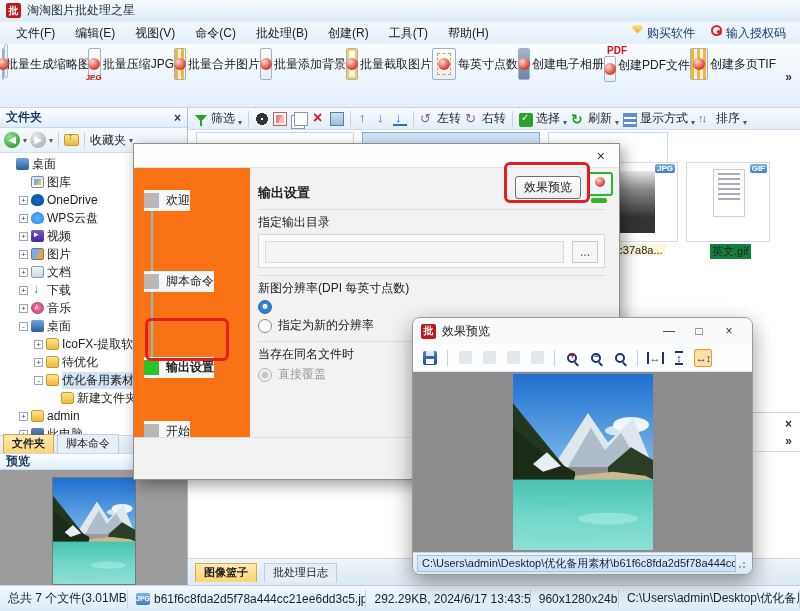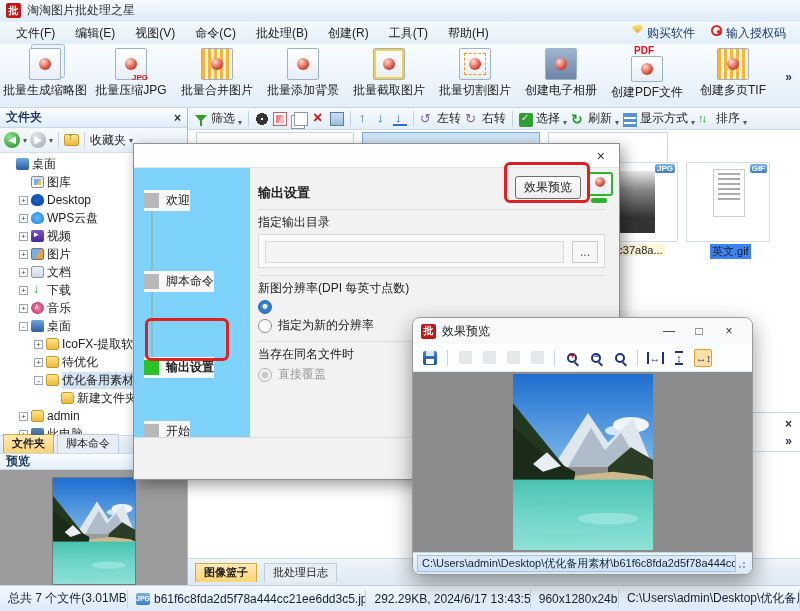--- a/index.html
+++ b/index.html
@@ -21,21 +21,21 @@
   .menubar .spacer { flex:1; }
   .linkbtn { display:flex; align-items:flex-start; gap:4px; padding:0 8px; color:#1a3c6e; }
   .gem { width:11px; height:9px; background:linear-gradient(#ffe27a,#e8a72c); clip-path:polygon(20% 0,80% 0,100% 40%,50% 100%,0 40%); }
   .keyic { width:11px; height:11px; position:relative; }
   .keyic:before { content:""; position:absolute; left:0; top:0; width:7px; height:7px; border:2.5px solid #d22; border-radius:50%; }
   .keyic:after { content:""; position:absolute; left:6px; top:6px; width:5px; height:2.5px; background:#d22; transform:rotate(45deg); }
 
   .bigbar { position:absolute; left:0; top:44px; width:800px; height:64px;
     background:linear-gradient(#fafdff,#e2eefa); border-bottom:1px solid #c6d7e8;
     display:flex; align-items:flex-start; padding:3px 2px 0 2px; }
-  .bigbtn { width:86px; display:flex; flex-direction:column; align-items:center; gap:2px; padding-top:1px; }
+  .bigbtn { width:86px; display:flex; flex-direction:row; align-items:center; gap:2px; padding-top:1px; }
   .bigbtn .lbl { font-size:12px; color:#222; white-space:nowrap; }
   .bico { width:32px; height:32px; position:relative; background:linear-gradient(#fff,#e8eef6);
     border:1px solid #9ab2cc; border-radius:2px; }
   .bico:after { content:""; position:absolute; left:50%; top:50%; width:12px; height:12px; margin:-6px 0 0 -6px;
     border-radius:50%; background:radial-gradient(circle at 35% 30%, #ffd7cd, #d2402e 70%); }
   .bico.v-thumbs { box-shadow:3px -3px 0 #eef4fb, 3px -3px 0 1px #aabfd6; }
   .bico.v-jpg:before { content:"JPG"; position:absolute; right:-2px; bottom:-3px; color:#e01818; font-size:8px; font-weight:bold; z-index:2; background:transparent;}
   .bico.v-merge, .bico.v-tif { background:repeating-linear-gradient(90deg,#f5b43c 0 3px,#fdf3da 3px 6px); }
   .bico.v-pdf:before { content:"PDF"; position:absolute; left:2px; top:-12px; color:#e01020; font-size:10px; font-weight:bold; }
   .bico.v-pdf { margin-top:8px; height:26px; }
@@ -135,21 +135,21 @@
   .statusbar { position:absolute; left:0; top:585px; width:800px; height:26px;
     background:linear-gradient(#f2f8fd,#dcebf8); border-top:1px solid #c2d4e6; display:flex; align-items:center; font-size:12px; color:#123; }
   .seg { padding:0 8px; border-right:1px solid #c2d4e6; height:18px; display:flex; align-items:center; gap:4px; white-space:nowrap; overflow:hidden; }
   .jpgchip { width:14px; height:12px; background:linear-gradient(#7fb3e8,#3d7fc4); border-radius:2px; color:#fff; font-size:7px; font-weight:bold; text-align:center; line-height:12px; }
 
   
   .dialog { position:absolute; left:133px; top:143px; width:487px; height:337px; background:#f2f2f2;
     border:1px solid #8f8f8f; box-shadow:4px 5px 14px rgba(0,0,0,.38); z-index:10; }
   .dlg-title { height:24px; background:#fdfdfd; display:flex; align-items:center; padding:0 8px; border-bottom:1px solid #e4e4e4; color:#222;}
   .dlg-title .x { margin-left:auto; font-size:14px; color:#333; padding:0 6px;}
-  .wizard { position:absolute; left:0; top:24px; width:116px; bottom:42px; background:#7dd3fc; }
+  .wizard { position:absolute; left:0; top:24px; width:116px; bottom:42px; background:#f97316; }
   .wline { position:absolute; left:17px; top:40px; bottom:58px; width:2px; background:#8fbcbc; }
   .wstep { position:absolute; left:10px; display:flex; align-items:center; gap:7px; background:#f7f7f7; padding:2px 0;}
   .wsq { width:15px; height:15px; background:#b8b8b8; }
   .wsq.green { background:#28c428; }
   .wstep .wl { font-size:12px; color:#222; }
   .wstep.cur .wl { font-weight:bold; }
   .dlg-body { position:absolute; left:116px; right:10px; top:24px; bottom:42px; padding:8px 4px 0 8px; }
   .dlg-h { font-weight:bold; font-size:13px; margin:8px 0 2px; }
   .grp { border-top:1px solid #ddd; margin-top:7px; padding-top:4px; }
   .grp .glabel { color:#222; margin-bottom:3px; }
@@ -244,21 +244,21 @@
       <div class="bigbtn">
         <div class="bico v-bg"></div>
         <div class="lbl">批量添加背景</div>
       </div>
       <div class="bigbtn">
         <div class="bico v-capture"></div>
         <div class="lbl">批量截取图片</div>
       </div>
       <div class="bigbtn">
         <div class="bico v-cut"></div>
-        <div class="lbl">批量切割图片</div>
+        <div class="lbl">每英寸点数</div>
       </div>
       <div class="bigbtn">
         <div class="bico v-album"></div>
         <div class="lbl">创建电子相册</div>
       </div>
       <div class="bigbtn">
         <div class="bico v-pdf"></div>
         <div class="lbl">创建PDF文件</div>
       </div>
       <div class="bigbtn">
@@ -347,21 +347,21 @@
         <span class="badge">GIF</span>
         <div class="docpic" style="left:26px;top:6px;width:32px;height:48px;">
           <i></i>
             <i></i>
             <i></i>
             <i></i>
             <i></i>
             <i></i>
         </div>
       </div>
-      <div class="tname" style="left:522px;top:114px;background:#3b82f6;">英文.gif</div>
+      <div class="tname" style="left:522px;top:114px;background:#15803d;">英文.gif</div>
     </div>
   </div>
 
   <div class="basket">
     <span class="bx">×</span>
     <span class="bm">»</span>
     <div class="hline"></div>
   </div>
 
   <div class="tabstrip" id="bottomtabs">
@@ -392,21 +392,21 @@
           <span class="tlabel">桌面</span>
         </div>
         <div class="trow" style="padding-left: 19px;">
           <span class="exp none"></span>
           <span class="tico i-gallery"></span>
           <span class="tlabel">图库</span>
         </div>
         <div class="trow" style="padding-left: 19px;">
           <span class="exp">+</span>
           <span class="tico i-cloud1"></span>
-          <span class="tlabel">Desktop</span>
+          <span class="tlabel">OneDrive</span>
         </div>
         <div class="trow" style="padding-left: 19px;">
           <span class="exp">+</span>
           <span class="tico i-cloud2"></span>
           <span class="tlabel">WPS云盘</span>
         </div>
         <div class="trow" style="padding-left: 19px;">
           <span class="exp">+</span>
           <span class="tico i-video"></span>
           <span class="tlabel">视频</span>

